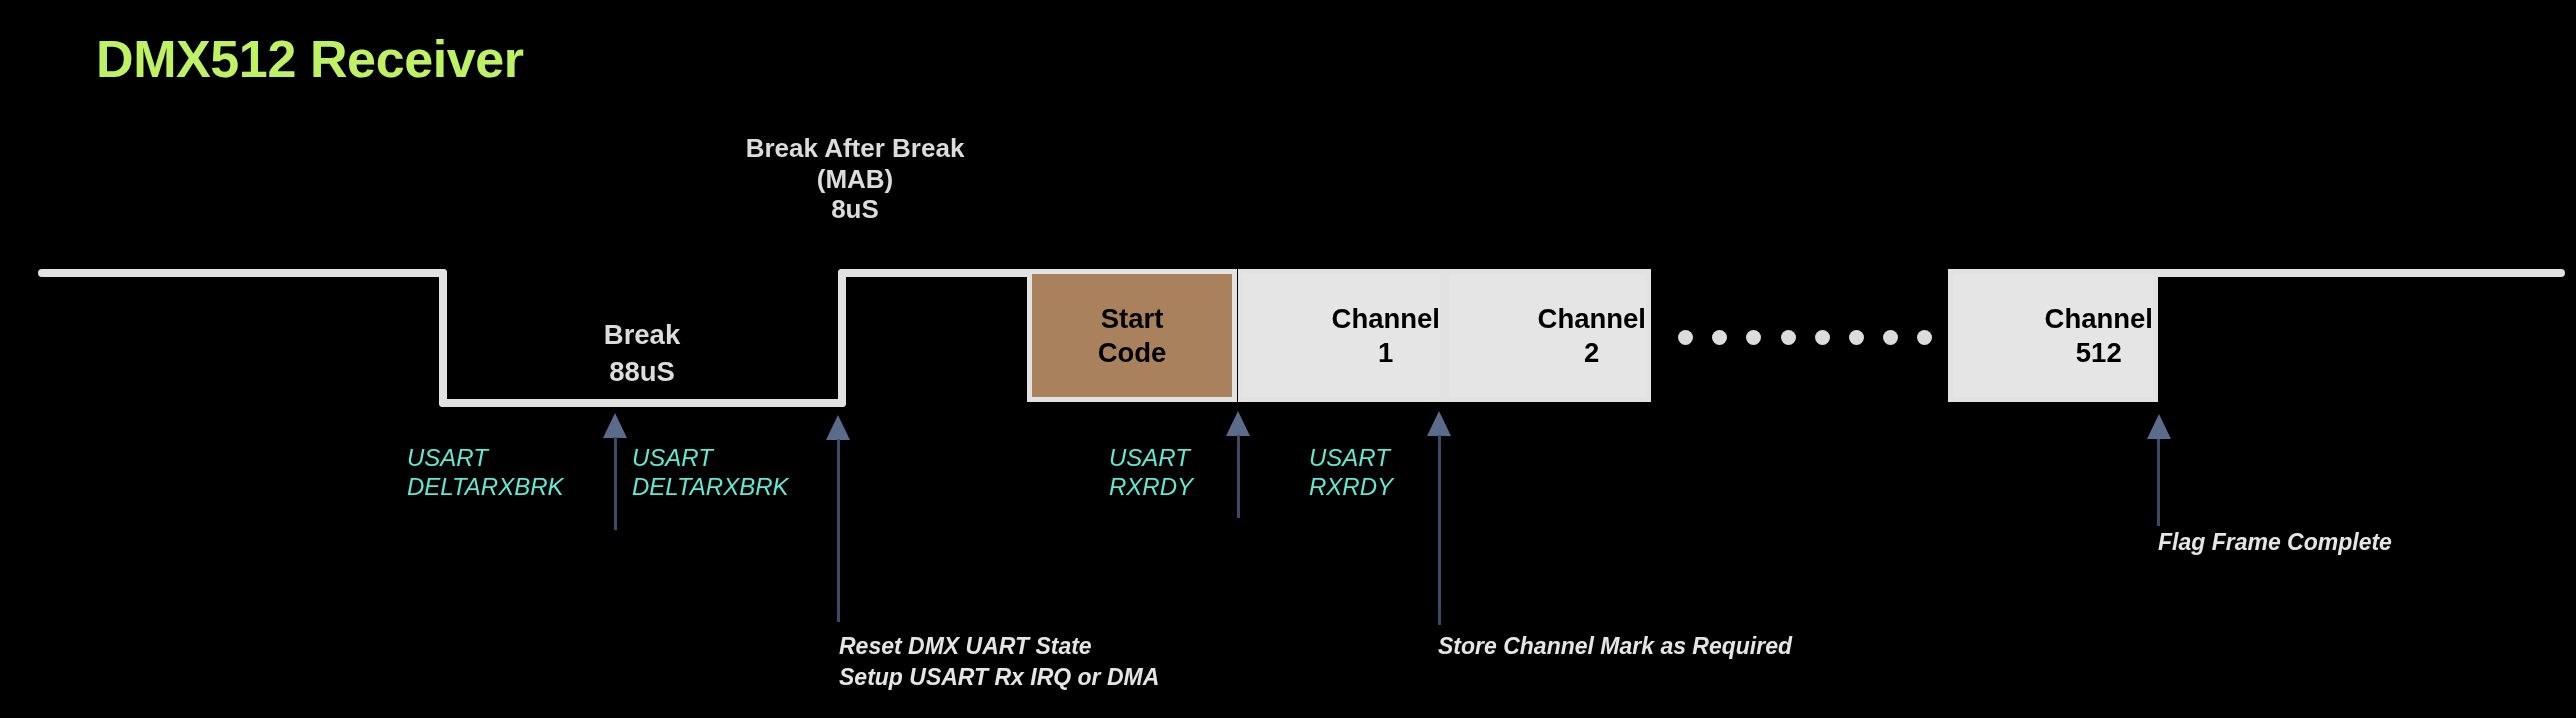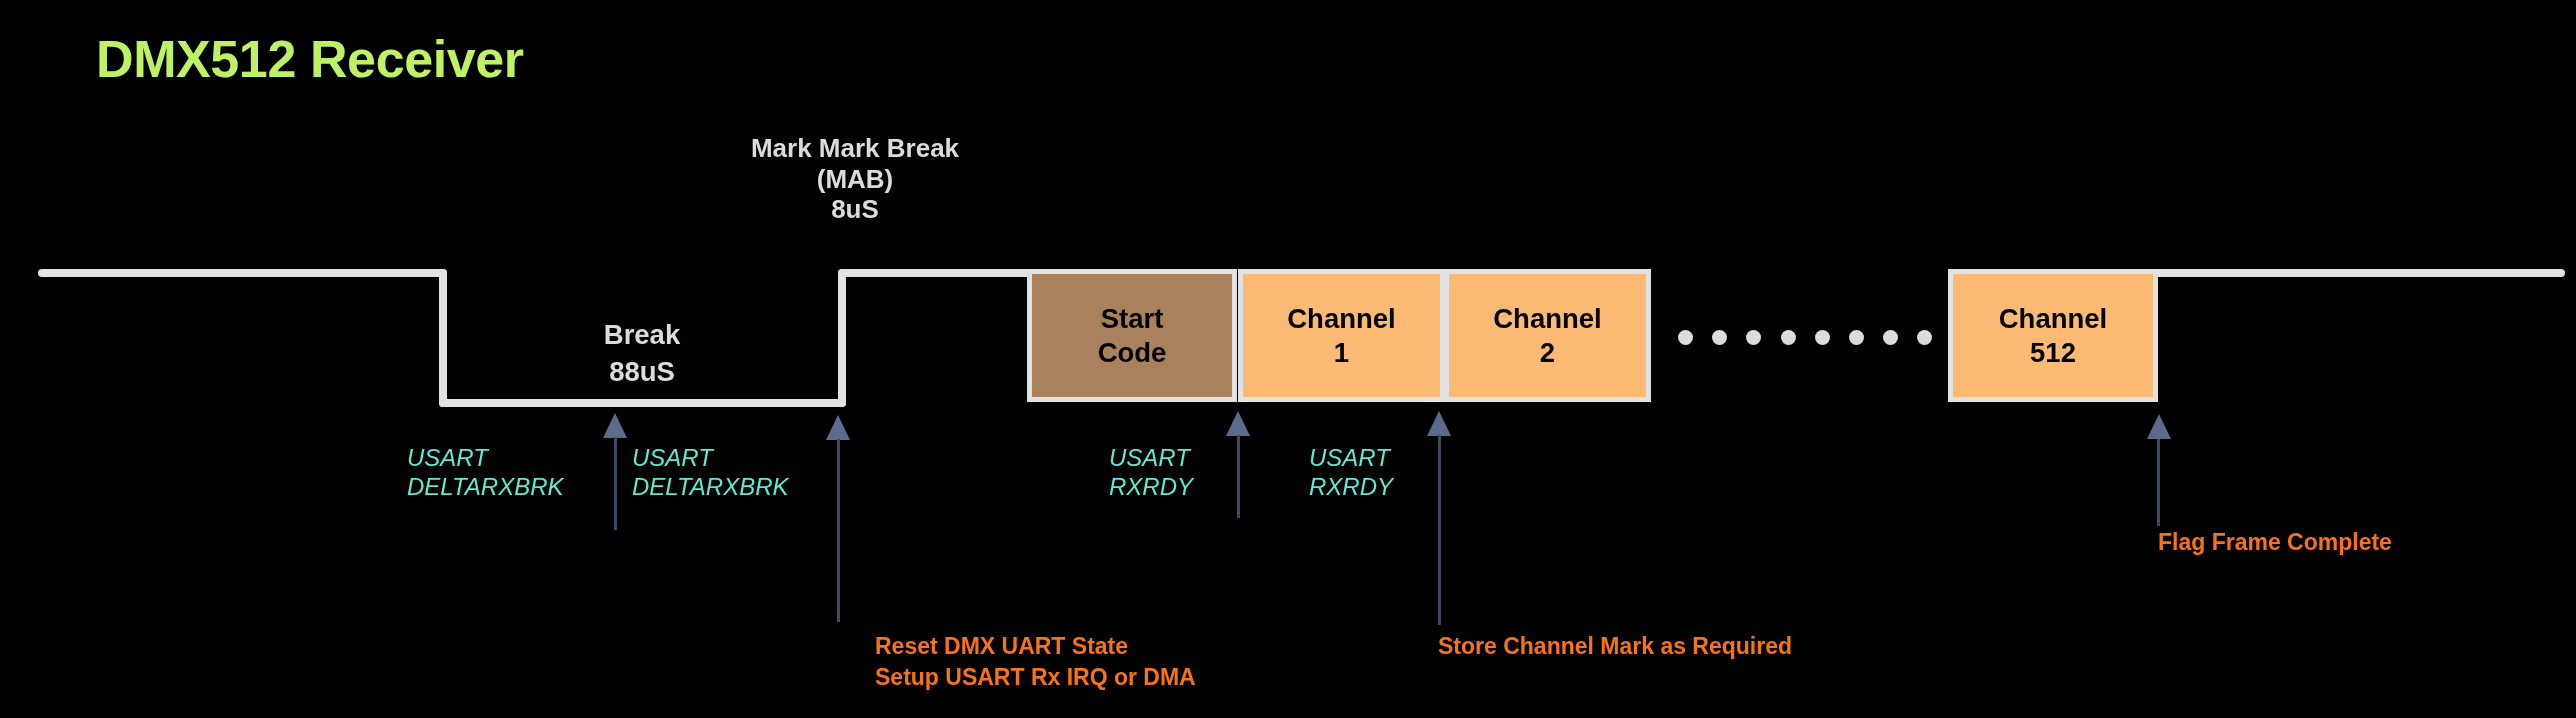--- a/index.html
+++ b/index.html
@@ -18,56 +18,56 @@
             text-align:center;line-height:1.18;white-space:pre-line;}
   .breaklabel{position:absolute;color:#dcdcdc;font-weight:bold;font-size:27.5px;
               text-align:center;line-height:1.35;white-space:pre-line;}
 
   
   .slot{position:absolute;top:269px;height:133px;box-sizing:border-box;
         border:5px solid #e2e2e2;display:flex;align-items:center;
         justify-content:center;text-align:center;color:#000;
         font-size:27.5px;font-weight:bold;line-height:1.22;white-space:pre-line;}
   .slot.start{background:#a9815c;}
-  .slot.chan{background:#fdba74;}
+  .slot.chan{background:#e5e5e5;justify-content:flex-end;}
 
   
   .dots{position:absolute;top:330px;left:1678px;width:259px;height:16.7px;}
   .dots i{position:absolute;top:0;width:15px;height:15px;border-radius:50%;
           background:#dcdcdc;display:block;}
 
   
   .arrow{position:absolute;width:2.5px;background:#3d4a66;}
   .arrowhead{position:absolute;width:0;height:0;
              border-left:12.5px solid transparent;border-right:12.5px solid transparent;
              border-bottom:25px solid #5b6b8c;}
 
   
   .sig{position:absolute;color:#5eead4;font-style:italic;font-size:24px;
        text-align:left;line-height:1.22;white-space:pre-line;margin-top:19px;}
 
   
-  .note{position:absolute;color:#f97316;font-weight:bold;font-size:23px;
-        line-height:1.35;white-space:pre-line;}
+  .note{position:absolute;color:#e5e5e5;font-weight:bold;font-size:23px;
+        line-height:1.35;white-space:pre-line;font-style:italic;}
 </style>
 </head>
 <body>
 
 <div id="stage">
 
   <div class="title">DMX512 Receiver</div>
 
   <div class="wseg" style="left:38px;  top:269px; width:409px; height:7.5px;"></div>
   <div class="wseg" style="left:439px; top:269px; width:7.5px;   height:138px;"></div>
   <div class="wseg" style="left:439px; top:399px; width:407px; height:7.5px;"></div>
   <div class="wseg" style="left:838px;top:269px; width:7.5px;   height:138px;"></div>
   <div class="wseg" style="left:838px;top:269px; width:196px; height:7.5px;"></div>
   <div class="wseg" style="left:2152px;top:269px; width:413px; height:7.5px;"></div>
 
-  <div class="toplabel" style="left:730px; top:133px; width:250px;">Mark Mark Break
+  <div class="toplabel" style="left:730px; top:133px; width:250px;">Break After Break
 (MAB)
 8uS</div>
   <div class="breaklabel" style="left:517px; top:316px; width:250px;">Break
 88uS</div>
 
   <div class="slot start" style="left:1027px;width:210px;">
     <span>Start
 Code</span></div>
   <div class="slot chan" style="left:1238px;width:207px;">
     <span>Channel
@@ -107,19 +107,19 @@
 
   <div class="sig" style="left:407px;  top:424px; width:200px;">USART
 DELTARXBRK</div>
   <div class="sig" style="left:632px;  top:424px; width:200px;">USART
 DELTARXBRK</div>
   <div class="sig" style="left:1109px; top:424px; width:118px;">USART
 RXRDY</div>
   <div class="sig" style="left:1309px; top:424px; width:118px;">USART
 RXRDY</div>
 
-  <div class="note" style="left:839px; top:631px;margin-left:36px;">Reset DMX UART State
+  <div class="note" style="left:839px; top:631px;">Reset DMX UART State
 Setup USART Rx IRQ or DMA</div>
   <div class="note" style="left:1438px; top:631px;">Store Channel Mark as Required</div>
   <div class="note" style="left:2158px; top:527px;">Flag Frame Complete</div>
 
 </div>
 
 
 </body></html>

